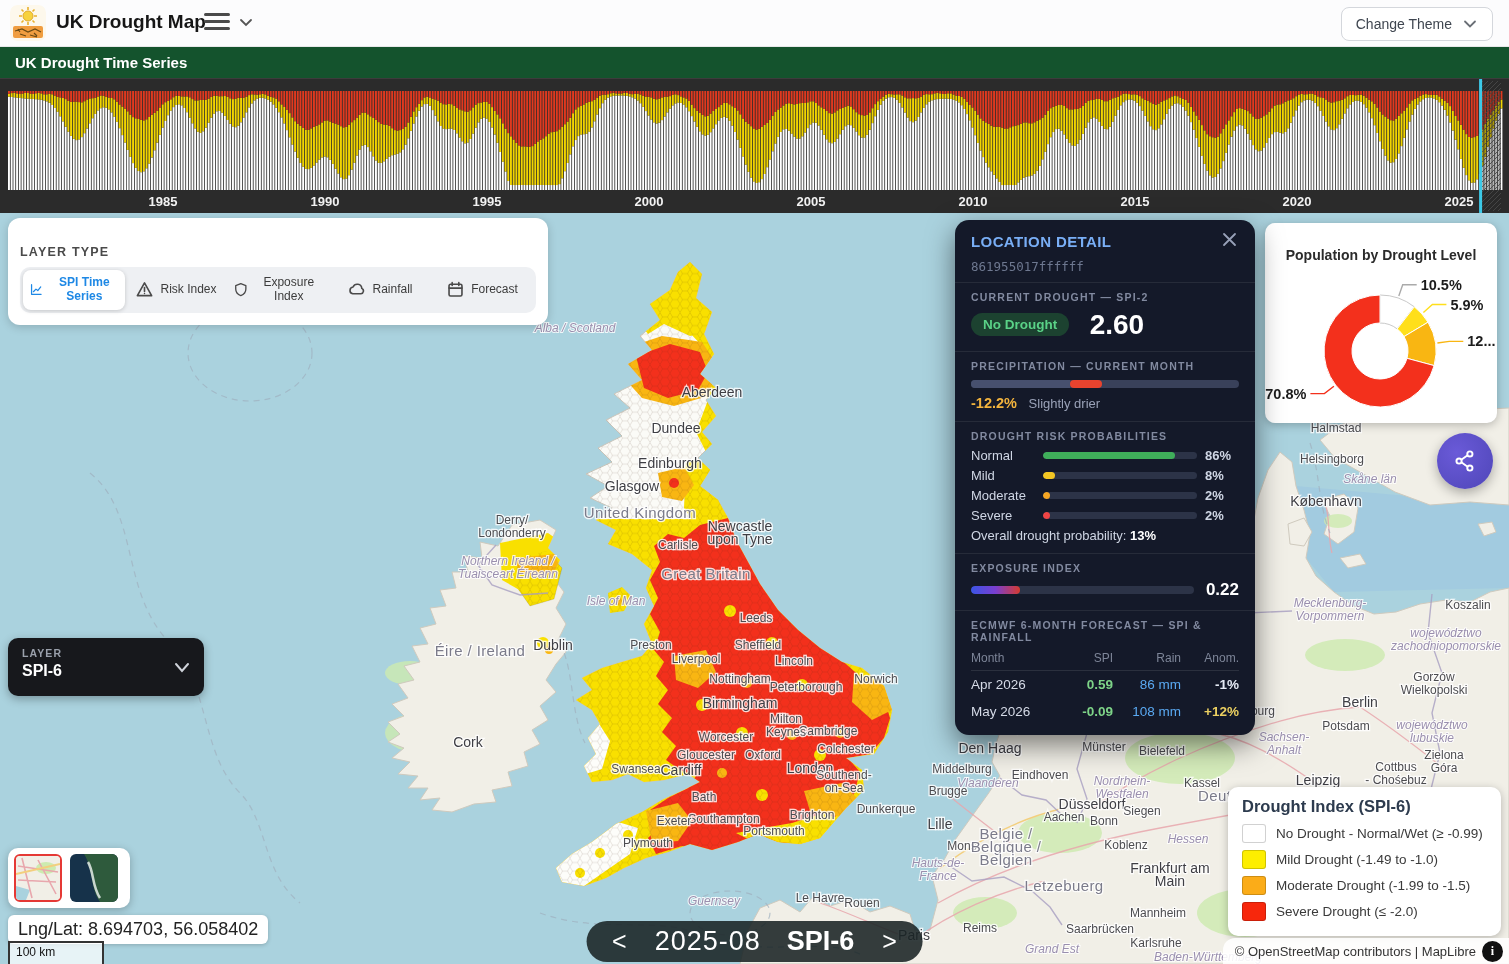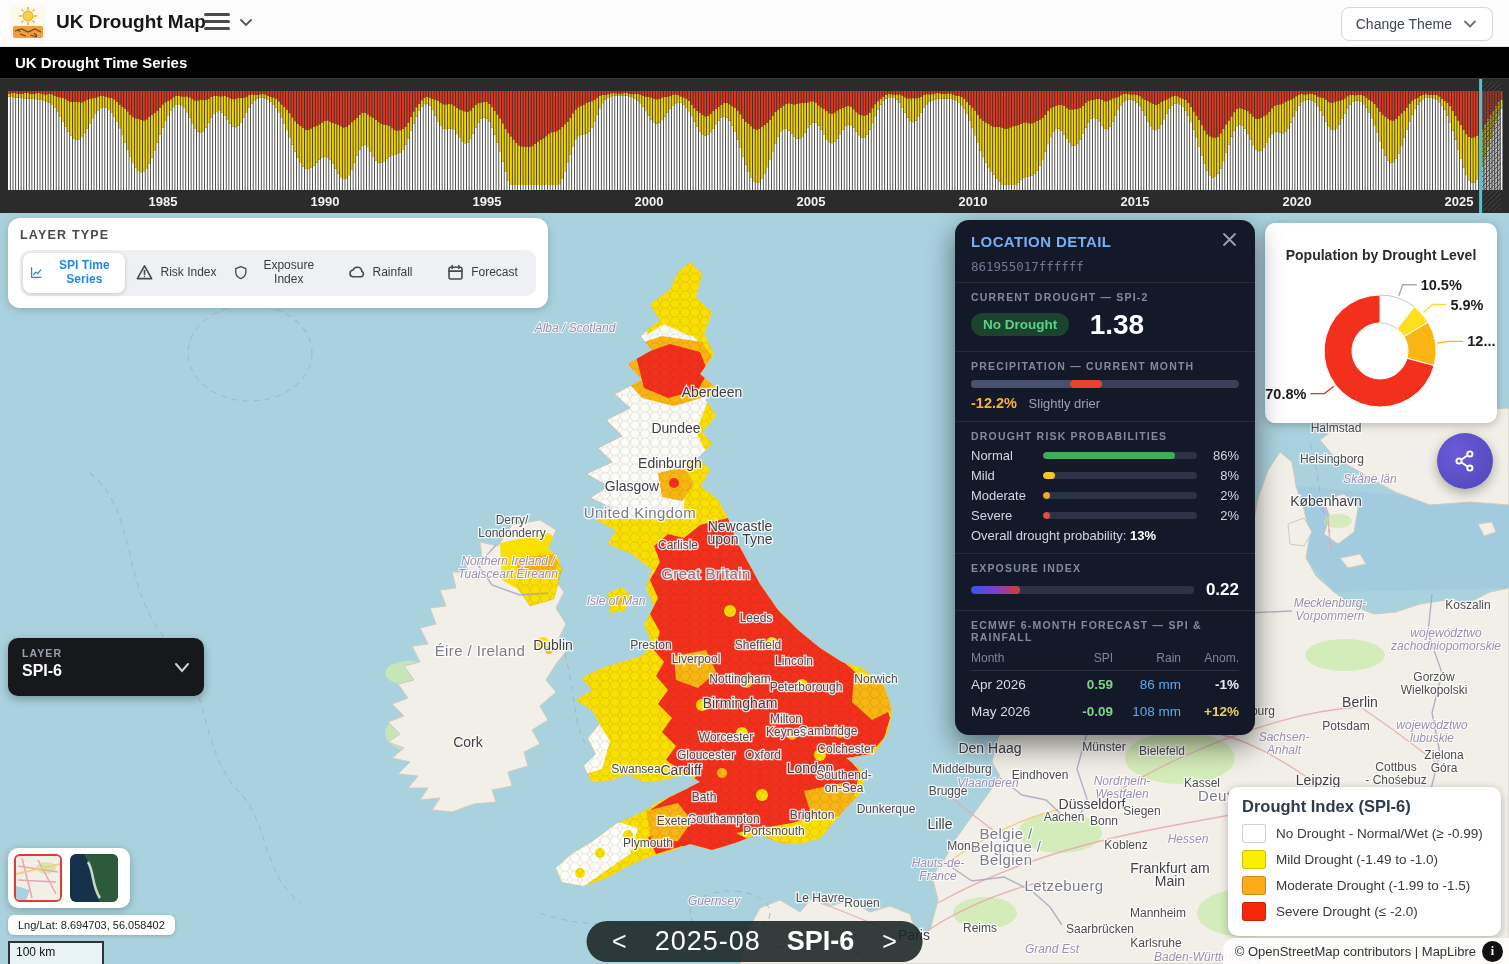--- a/index.html
+++ b/index.html
@@ -11,36 +11,36 @@
   #topbar{left:0;top:0;width:1509px;height:46px;background:#fcfcfd;border-bottom:1px solid #e8e8ea;z-index:30;}
   #app-icon{left:10px;top:5px;width:36px;height:36px;border-radius:7px;overflow:hidden;}
   #app-title{left:56px;top:11px;font-size:19px;font-weight:700;color:#161616;}
   #menu-btn{left:204px;top:13px;width:26px;height:20px;cursor:pointer;}
   #menu-btn span{display:block;height:2.6px;background:#4a4a4a;border-radius:2px;margin-bottom:4.4px;}
   #hdr-chev{left:238px;top:15px;}
   #theme-btn{right:16px;top:7px;height:32px;border:1px solid #d4d7dc;border-radius:8px;background:#fff;
      display:flex;align-items:center;gap:10px;padding:0 14px;font-size:14px;color:#3f4650;cursor:pointer;}
 
   
-  #ts-title{left:0;top:46px;width:1509px;height:33px;background:#000000;color:#fff;font-size:15px;
+  #ts-title{left:0;top:46px;width:1509px;height:33px;background:#14532d;color:#fff;font-size:15px;
      font-weight:700;line-height:33px;padding-left:15px;box-sizing:border-box;border-bottom:1px solid #3c3c3c;}
   #ts-wrap{left:0;top:79px;width:1509px;height:134px;background:#2b2b2b;}
   .tick{fill:#f2f2f2;font:600 13px "Liberation Sans",sans-serif;text-anchor:middle;}
 
   
   #map{left:0;top:213px;}
   .ml{text-anchor:middle;paint-order:stroke;stroke:rgba(255,255,255,0.82);stroke-width:2.6px;}
   .ml.city{font-size:12px;fill:#4c4c50;}
   .ml.citylg{font-size:14px;fill:#3e3e44;}
   .ml.country{font-size:15px;fill:#7b7b8a;letter-spacing:.4px;}
   .ml.region{font-size:12px;fill:#9a8fae;font-style:italic;stroke-width:2px;}
 
   
   #layertype{left:8px;top:218px;width:540px;background:#fff;border-radius:12px;
-     box-shadow:0 2px 10px rgba(0,0,0,.18);padding:10px 12px 12px;box-sizing:border-box;z-index:20;}
+     box-shadow:0 2px 10px rgba(0,0,0,.18);padding:27px 12px 12px;box-sizing:border-box;z-index:20;}
   #layertype .lt-title{font-size:12.5px;font-weight:700;letter-spacing:1.2px;color:#4a4a4a;}
   #lt-tabs{margin-top:8px;background:#eef0f3;border-radius:10px;padding:3px;display:flex;}
   .tab{flex:1;display:flex;align-items:center;justify-content:center;gap:6px;padding:6px 6px;
        font-size:12px;color:#3c3c3c;cursor:pointer;border-radius:8px;text-align:center;line-height:1.15;}
   .tab.active{background:#fff;box-shadow:0 1px 4px rgba(0,0,0,.18);color:#1e88e5;font-weight:700;}
   .tab .tlabel{max-width:72px;}
 
   
   #layerdrop{left:8px;top:638px;width:196px;height:58px;background:#17181c;border-radius:10px;
      box-shadow:0 3px 10px rgba(0,0,0,.3);padding:9px 14px;box-sizing:border-box;color:#fff;cursor:pointer;z-index:20;}
@@ -65,21 +65,21 @@
   .precip-avg{font-size:12px;color:#7d8598;}
   .precip-bar{position:relative;height:8px;border-radius:4px;background:#39415a;margin:8px 0 7px;overflow:hidden;}
   .precip-bar .seg1{position:absolute;left:0;top:0;height:100%;width:37%;background:#47506e;}
   .precip-bar .segr{position:absolute;left:37%;top:0;height:100%;width:12%;background:#e8432e;border-radius:4px;}
   .anom-row{font-size:13px;color:#9aa2b8;}
   .anom-val{color:#f2b33d;font-weight:700;font-size:14.5px;margin-right:8px;}
   .riskrow{display:flex;align-items:center;gap:8px;margin-bottom:5px;font-size:13px;color:#cfd6e4;}
   .rname{width:64px;}
   .rtrack{flex:1;height:7px;border-radius:4px;background:#2c3347;overflow:hidden;}
   .rfill{display:block;height:100%;border-radius:4px;min-width:7px;}
-  .rpct{width:34px;text-align:right;}
+  .rpct{width:34px;font-weight:bold;}
   .overall{font-size:13px;color:#cfd6e4;margin-top:3px;}
   .overall b{color:#fff;}
   .exp-row{display:flex;align-items:center;gap:12px;}
   .exp-track{flex:1;height:8px;border-radius:4px;background:#2c3347;overflow:hidden;}
   .exp-fill{display:block;height:100%;width:22%;border-radius:4px;
      background:linear-gradient(90deg,#3b55e6,#7a3fd0,#d63b2f);}
   .exp-val{font-size:17px;font-weight:700;color:#fff;}
   .fhead,.frow{display:grid;grid-template-columns:1fr 52px 68px 58px;font-size:12px;}
   .fhead{color:#7d8598;padding:2px 0 5px;border-bottom:1px solid rgba(255,255,255,.1);}
   .fhead span:nth-child(n+2),.frow span:nth-child(n+2){text-align:right;}
@@ -118,21 +118,21 @@
      display:flex;align-items:center;gap:26px;padding:5px 24px;color:#fff;z-index:15;}
   #monthnav .mn-arrow{font-size:25px;cursor:pointer;padding:0 2px;line-height:1;}
   #monthnav .mn-month{font-size:27px;letter-spacing:1px;}
   #monthnav .mn-layer{font-size:27px;font-weight:700;}
 
   
   #thumbs{left:8px;top:848px;width:122px;height:60px;background:#fff;border-radius:10px;z-index:15;
      box-shadow:0 2px 8px rgba(0,0,0,.25);display:flex;gap:8px;padding:6px;box-sizing:border-box;}
   .thumb{width:48px;height:48px;border-radius:6px;overflow:hidden;cursor:pointer;box-sizing:border-box;}
   #thumb-street{border:2px solid #e53935;}
-  #lnglat{left:8px;top:915px;background:#fff;border-radius:6px;padding:4px 10px;font-size:11px;color:#222;
+  #lnglat{left:8px;top:915px;background:#fff;border-radius:6px;padding:4px 10px;font-size:18px;color:#222;
      z-index:15;box-shadow:0 1px 4px rgba(0,0,0,.2);}
   #scalebar{left:8px;top:941px;width:96px;height:23px;background:rgba(255,255,255,.72);border:2px solid #333;
      border-bottom:none;box-sizing:border-box;font-size:12px;color:#111;padding:2px 0 0 6px;z-index:15;}
 </style>
 </head>
 <body>
 
 <div id="app">
 
   <svg id="map" class="abs" width="1509" height="751" viewBox="0 0 1509 751">
@@ -2140,21 +2140,21 @@
         <svg width="15" height="15" viewBox="0 0 15 15">
             <path d="M2 2 L13 13 M13 2 L2 13" stroke="#98a1b8" stroke-width="1.8" stroke-linecap="round"></path>
           </svg>
       </span>
     </div>
     <div class="lp-hexid">861955017ffffff</div>
 
     <div class="lp-sec">
       <div class="lp-label">CURRENT DROUGHT — SPI-2</div>
       <span class="lp-badge">No Drought</span>
-      <span class="lp-spi">1.38</span>
+      <span class="lp-spi">2.60</span>
     </div>
 
     <div class="lp-sec">
       <div class="lp-label">PRECIPITATION — CURRENT MONTH</div>
       <div class="precip-bar">
           <span class="seg1"></span>
           <span class="segr"></span>
         </div>
       <div class="anom-row">
         <span class="anom-val">-12.2%</span>

